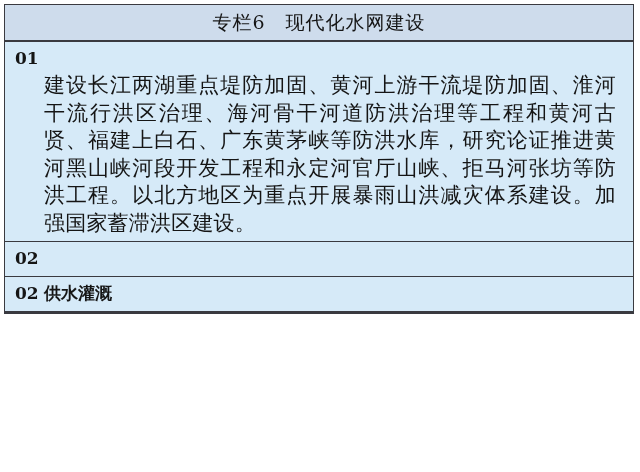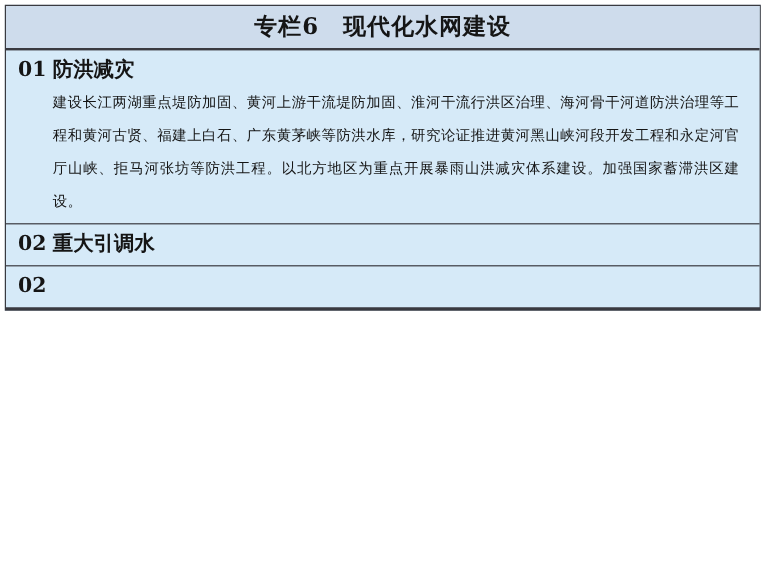--- a/index.html
+++ b/index.html
@@ -23,21 +23,21 @@
     width:630px;
     border:1px solid var(--border);
     border-bottom-width:3px;
     background:var(--body-bg);
     box-sizing:border-box;
   }
   .panel-header{
     background:var(--header-bg);
     border-bottom:2px solid var(--border);
     text-align:center;
-    font-weight:bold;
+    font-weight:normal;
     font-size:19px;
     letter-spacing:1px;
     padding:6px 0 7px 0;
     line-height:22px;
   }
   .section{
     padding:3px 17px 4px 10px;
   }
   .section + .section{
     border-top:1px solid var(--border);
@@ -49,48 +49,47 @@
     font-size:17px;
     line-height:27px;
   }
   .section-num{
     width:29px;
     flex:0 0 29px;
     font-weight:bold;
   }
   .section-body{
     margin:0 0 0 29px;
-    font-size:12px;
+    font-size:21px;
     line-height:27.5px;
     text-align:justify;
     text-justify:inter-ideograph;
     letter-spacing:0.2px;
   }
 </style>
 </head>
 <body>
 
 <div class="panel">
 
   <div class="panel-header">专栏6　现代化水网建设</div>
 
   <section class="section">
     <div class="section-heading">
       <span class="section-num">01</span>
-      <span class="section-title">防洪减灾</span>
     </div>
     <p class="section-body">建设长江两湖重点堤防加固、黄河上游干流堤防加固、淮河干流行洪区治理、海河骨干河道防洪治理等工程和黄河古贤、福建上白石、广东黄茅峡等防洪水库，研究论证推进黄河黑山峡河段开发工程和永定河官厅山峡、拒马河张坊等防洪工程。以北方地区为重点开展暴雨山洪减灾体系建设。加强国家蓄滞洪区建设。</p>
-  </section>
-
-  <section class="section">
-    <div class="section-heading">
-      <span class="section-num">02</span>
-      <span class="section-title">重大引调水</span>
-    </div>
   </section>
 
   <section class="section">
     <div class="section-heading">
       <span class="section-num">02</span>
     </div>
   </section>
 
+  <section class="section">
+    <div class="section-heading">
+      <span class="section-num">02</span>
+      <span class="section-title">供水灌溉</span>
+    </div>
+  </section>
+
 </div>
 
 </body></html>

